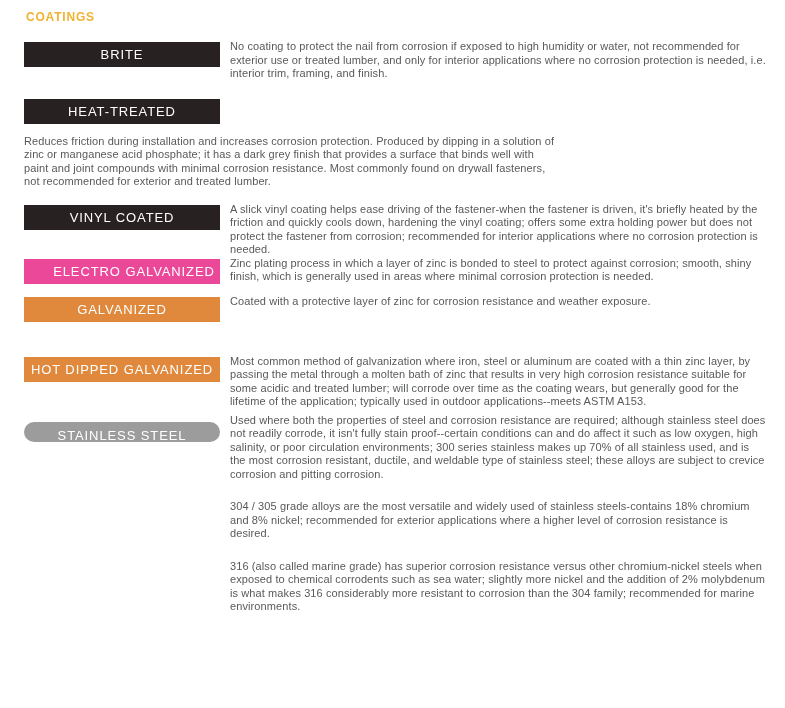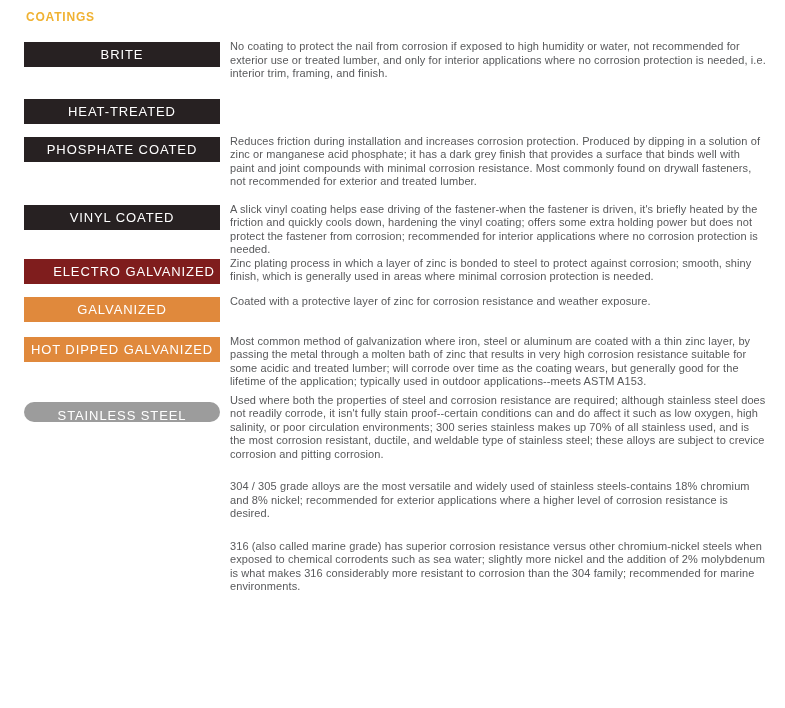--- a/index.html
+++ b/index.html
@@ -50,21 +50,21 @@
     font-size: 11px;
     line-height: 13.5px;
     letter-spacing: 0.1px;
   }
   .desc p + p { margin-top: 19px; }
   .r1 { margin-bottom: 16px; }
   .r2 { margin-bottom: 11px; }
   .r3 { margin-bottom: 14px; }
   .r4 { }
   .r5 { margin-bottom: 11px; }
-  .r6 { margin-bottom: 12px; }
+  .r6 { margin-bottom: 32px; }
   .r7 { margin-bottom: 5px; }
   .r8 { margin-bottom: 0; }
   .r6 .badge-col { height: 28px; }
   .r8 .badge { margin-top: 8px; height: 20px; line-height: 28px; border-radius: 10px; }
 </style>
 </head>
 <body>
 
 <div class="page">
 
@@ -79,40 +79,37 @@
     </div>
   </div>
 
   <div class="row r2">
     <div class="badge-col">
       <div class="badge" style="background-color: rgb(39, 33, 34);">HEAT-TREATED</div>
     </div>
   </div>
 
   <div class="row r3">
-    <div class="badge-col">
-      <div class="badge" style="background-color: rgb(39, 33, 34);">PHOSPHATE COATED</div>
-    </div>
     <div class="desc">
       <p>Reduces friction during installation and increases corrosion protection. Produced by dipping in a solution of zinc or manganese acid phosphate; it has a dark grey finish that provides a surface that binds well with paint and joint compounds with minimal corrosion resistance. Most commonly found on drywall fasteners, not recommended for exterior and treated lumber.</p>
     </div>
   </div>
 
   <div class="row r4">
     <div class="badge-col">
       <div class="badge" style="background-color: rgb(39, 33, 34);">VINYL COATED</div>
     </div>
     <div class="desc">
       <p>A slick vinyl coating helps ease driving of the fastener-when the fastener is driven, it's briefly heated by the friction and quickly cools down, hardening the vinyl coating; offers some extra holding power but does not protect the fastener from corrosion; recommended for interior applications where no corrosion protection is needed.</p>
     </div>
   </div>
 
   <div class="row r5">
     <div class="badge-col">
-      <div class="badge" style="background-color: #7f1d1d; padding-left: 24px;">ELECTRO GALVANIZED</div>
+      <div class="badge" style="background-color: #ec4899; padding-left: 24px;">ELECTRO GALVANIZED</div>
     </div>
     <div class="desc">
       <p>Zinc plating process in which a layer of zinc is bonded to steel to protect against corrosion; smooth, shiny finish, which is generally used in areas where minimal corrosion protection is needed.</p>
     </div>
   </div>
 
   <div class="row r6">
     <div class="badge-col">
       <div class="badge" style="background-color: rgb(224, 137, 60);">GALVANIZED</div>
     </div>

